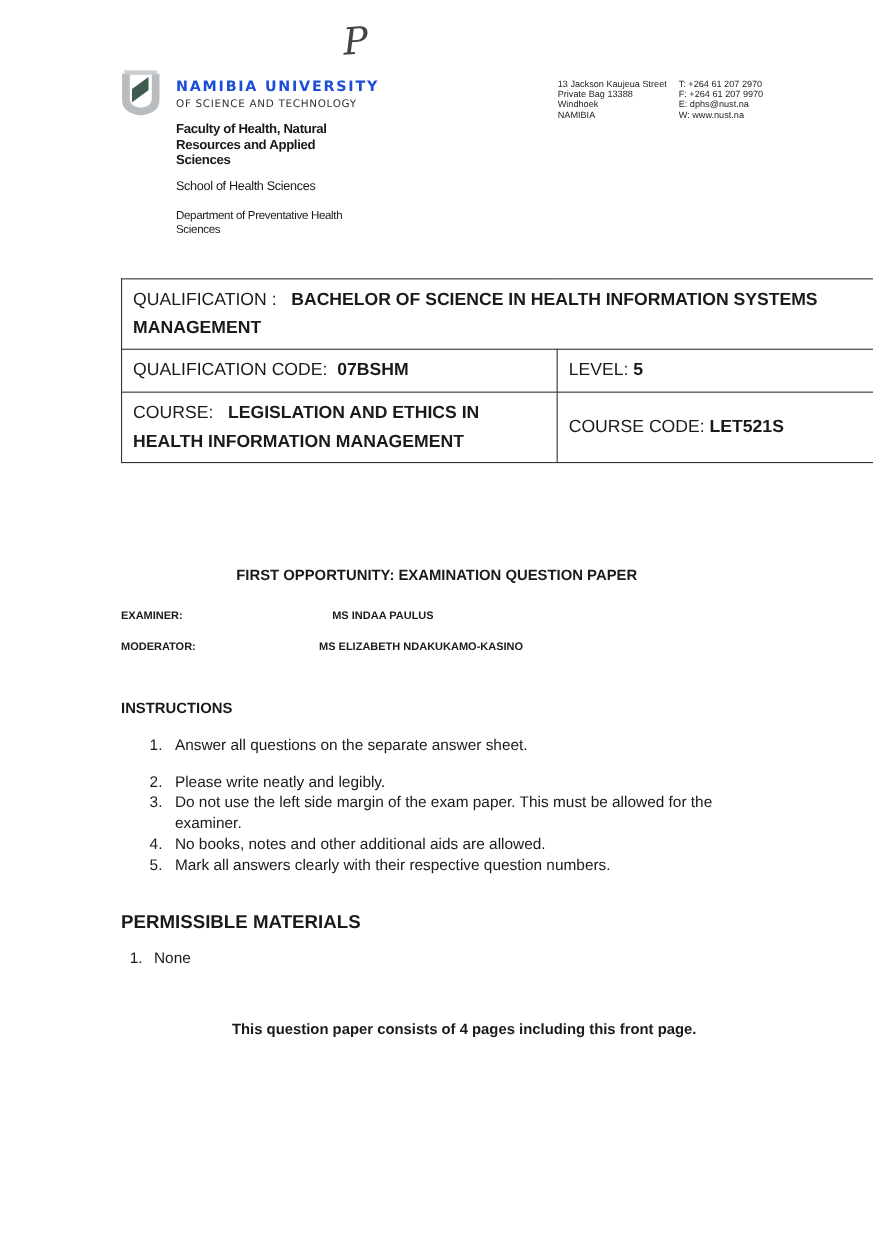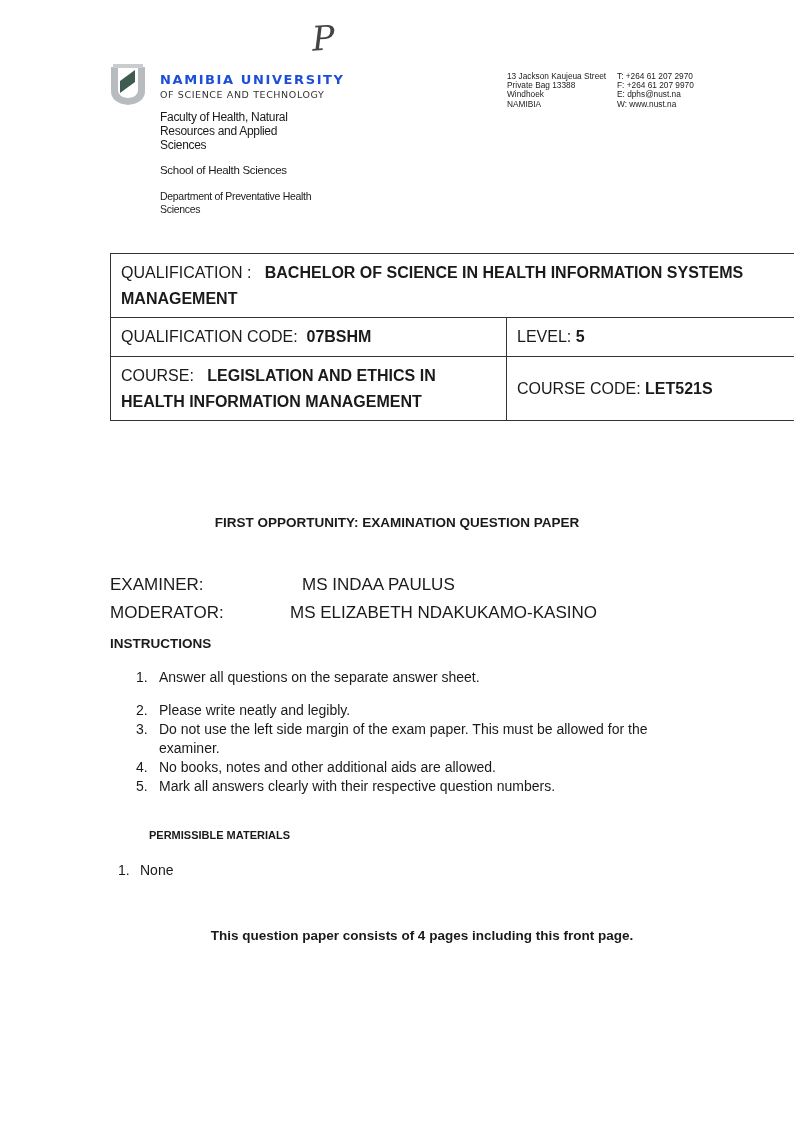--- a/index.html
+++ b/index.html
@@ -5,44 +5,44 @@
     html, body { margin: 0; padding: 0; }
     body {
       width: 794px; height: 1122px; background: #ffffff; position: relative;
       font-family: "Liberation Sans", sans-serif; color: #1a1a1a; overflow: hidden;
     }
     .abs { position: absolute; }
     .handmark { left: 312px; top: 18px; font-family: "DejaVu Serif", serif; font-size: 34px; color: #444; font-style: italic; transform: rotate(-4deg); }
     .logo { left: 108px; top: 63px; width: 40px; height: 44px; }
     .uni-name { left: 160px; top: 72px; font-family: "DejaVu Sans", sans-serif; font-size: 13px; letter-spacing: 1.6px; color: #1d4ed8; font-weight: bold; }
     .uni-sub { left: 160px; top: 89px; font-family: "DejaVu Sans", sans-serif; font-size: 9.5px; letter-spacing: 0.6px; color: #333; }
-    .faculty { left: 160px; top: 110px; font-size: 12px; font-weight: normal; line-height: 14px; width: 160px; letter-spacing: -0.3px; }
+    .faculty { left: 160px; top: 110px; font-size: 12px; font-weight: bold; line-height: 14px; width: 160px; letter-spacing: -0.3px; }
     .school { left: 160px; top: 164px; font-size: 11.5px; letter-spacing: -0.3px; }
     .dept { left: 160px; top: 190px; font-size: 10.5px; line-height: 12.5px; letter-spacing: -0.3px; width: 160px; }
     .addr { left: 507px; top: 72px; font-size: 8.3px; line-height: 9.2px; color: #222; }
     .contact { left: 617px; top: 72px; font-size: 8.3px; line-height: 9.2px; color: #222; }
     .info-table { left: 110px; top: 253px; width: 700px; border-collapse: collapse; font-size: 16px; }
     .info-table td { border: 1px solid #333; padding: 0 10px; vertical-align: middle; }
     .info-table td.left { width: 375px; }
     .row-qual td { height: 63px; line-height: 26px; }
     .row-code td, .row-date td, .row-dur td { height: 38px; }
     .row-course td { height: 63px; line-height: 26px; }
     b { font-weight: bold; }
     .title { left: 0; width: 794px; top: 515px; text-align: center; font-size: 13.5px; font-weight: bold; }
-    .lbl { font-size: 17px; font-weight: normal; margin-top: 20px; }
+    .lbl { font-size: 10px; font-weight: bold; }
     .examiner-lbl { left: 110px; top: 555px; }
     .examiner-val { left: 290px; top: 555px; padding-left: 12px; }
     .moderator-lbl { left: 110px; top: 583px; }
     .moderator-val { left: 290px; top: 583px; }
     .instr-head { left: 110px; top: 636px; font-size: 13.5px; font-weight: bold; }
     .instr-list { left: 136px; top: 668px; width: 540px; font-size: 14px; margin: 0; padding: 0; list-style: none; }
     .instr-list li { display: flex; line-height: 19px; }
     .instr-list li .num { width: 23px; flex: 0 0 23px; }
     .instr-list li.first { margin-bottom: 14px; }
-    .perm-head { left: 110px; top: 829px; font-size: 11px; font-weight: bold; margin-left: 39px; }
+    .perm-head { left: 110px; top: 829px; font-size: 17px; font-weight: bold; }
     .perm-item { left: 118px; top: 862px; font-size: 14px; display: flex; }
     .perm-item .num { width: 22px; }
     .footer { left: 0; width: 844px; top: 928px; text-align: center; font-size: 13.5px; font-weight: bold; }
   </style>
 </head>
 <body>
 
 <div class="abs handmark">P</div>
 
 <svg class="abs logo" viewBox="0 0 40 44">

